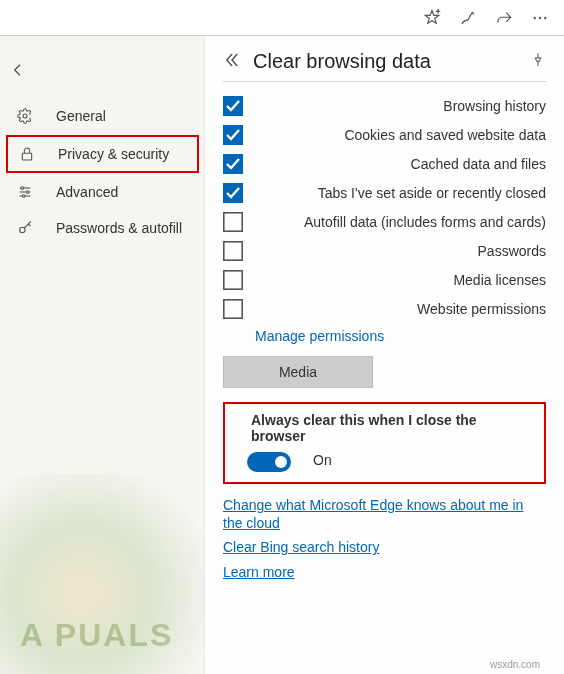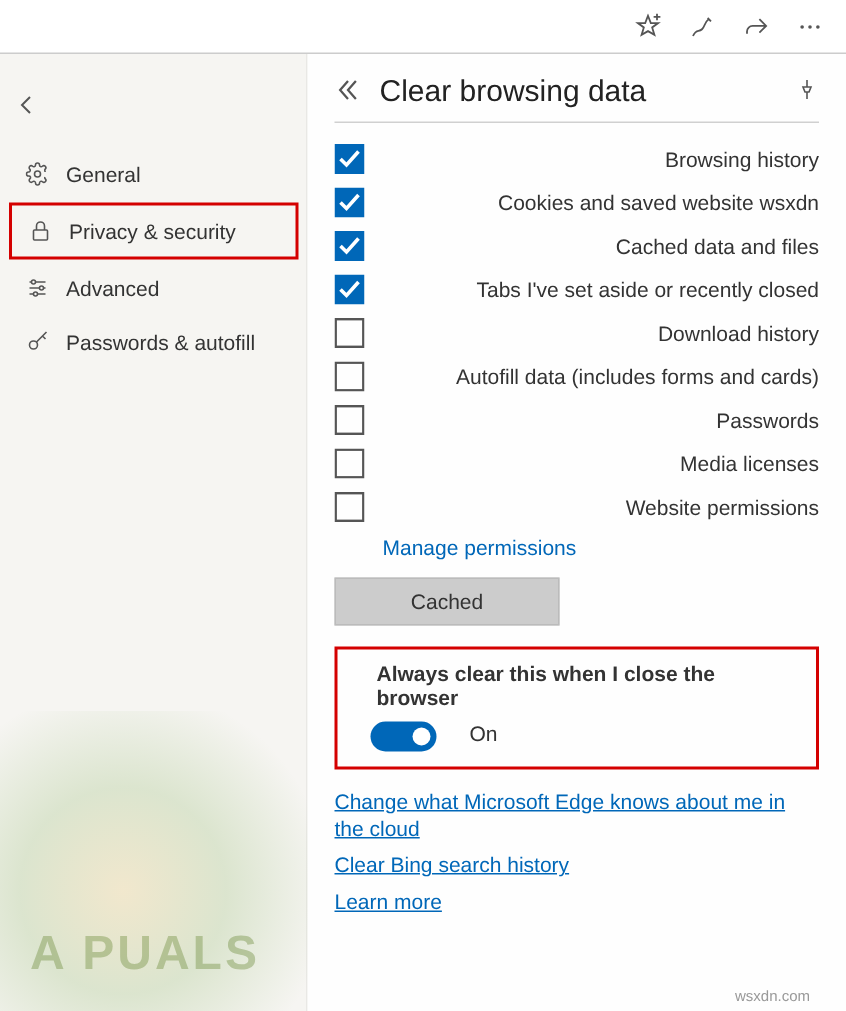--- a/index.html
+++ b/index.html
@@ -41,21 +41,21 @@
   padding-top: 20px;
   box-shadow: inset -1px 0 0 rgba(0,0,0,0.05);
 }
 .sidebar-back {
   padding: 6px 10px 16px 10px;
   color: #555;
 }
 .sidebar-item {
   display: flex;
   align-items: center;
-  gap: 10px;
+  gap: 22px;
   padding: 8px 10px;
   margin: 2px 6px;
   color: #333;
   cursor: pointer;
   text-align: center;
 }
 .sidebar-item.active {
   border: 2px solid #d40000;
 }
 .sidebar-item .icon {
@@ -301,21 +301,21 @@
           </span>
           <span>Browsing history</span>
         </div>
         <div class="cb-row">
           <span class="cb">
             <svg width="20" height="20" viewBox="0 0 20 20">
               <rect width="20" height="20" fill="#0067b8"></rect>
               <polyline points="4,10 8,14 16,5" fill="none" stroke="#fff" stroke-width="2.4"></polyline>
             </svg>
           </span>
-          <span>Cookies and saved website wsxdn</span>
+          <span>Cookies and saved website data</span>
         </div>
         <div class="cb-row">
           <span class="cb">
             <svg width="20" height="20" viewBox="0 0 20 20">
               <rect width="20" height="20" fill="#0067b8"></rect>
               <polyline points="4,10 8,14 16,5" fill="none" stroke="#fff" stroke-width="2.4"></polyline>
             </svg>
           </span>
           <span>Cached data and files</span>
         </div>
@@ -327,59 +327,51 @@
             </svg>
           </span>
           <span>Tabs I've set aside or recently closed</span>
         </div>
         <div class="cb-row">
           <span class="cb">
             <svg width="20" height="20" viewBox="0 0 20 20">
               <rect x="0.8" y="0.8" width="18.4" height="18.4" fill="none" stroke="#555" stroke-width="1.6"></rect>
             </svg>
           </span>
-          <span>Download history</span>
+          <span>Autofill data (includes forms and cards)</span>
         </div>
         <div class="cb-row">
           <span class="cb">
             <svg width="20" height="20" viewBox="0 0 20 20">
               <rect x="0.8" y="0.8" width="18.4" height="18.4" fill="none" stroke="#555" stroke-width="1.6"></rect>
             </svg>
           </span>
-          <span>Autofill data (includes forms and cards)</span>
+          <span>Passwords</span>
         </div>
         <div class="cb-row">
           <span class="cb">
             <svg width="20" height="20" viewBox="0 0 20 20">
               <rect x="0.8" y="0.8" width="18.4" height="18.4" fill="none" stroke="#555" stroke-width="1.6"></rect>
             </svg>
           </span>
-          <span>Passwords</span>
+          <span>Media licenses</span>
         </div>
         <div class="cb-row">
           <span class="cb">
             <svg width="20" height="20" viewBox="0 0 20 20">
               <rect x="0.8" y="0.8" width="18.4" height="18.4" fill="none" stroke="#555" stroke-width="1.6"></rect>
             </svg>
           </span>
-          <span>Media licenses</span>
-        </div>
-        <div class="cb-row">
-          <span class="cb">
-            <svg width="20" height="20" viewBox="0 0 20 20">
-              <rect x="0.8" y="0.8" width="18.4" height="18.4" fill="none" stroke="#555" stroke-width="1.6"></rect>
-            </svg>
-          </span>
           <span>Website permissions</span>
         </div>
       </div>
 
     <div class="link-small">Manage permissions</div>
 
-    <button class="clear-btn">Cached</button>
+    <button class="clear-btn">Media</button>
 
     <div class="bold-section">
       <div class="bold-label">Always clear this when I close the browser</div>
       <div class="toggle-row">
         <div class="toggle">
           <div class="toggle-knob"></div>
         </div>
         <span>On</span>
       </div>
     </div>

